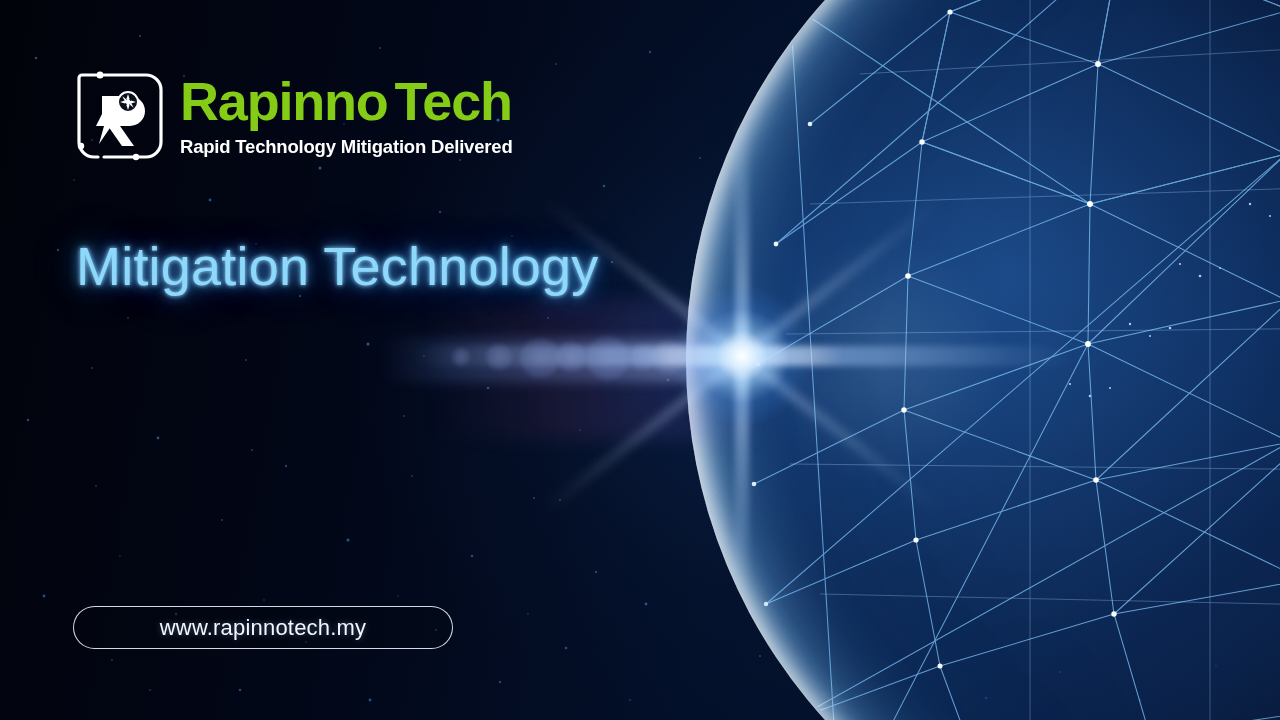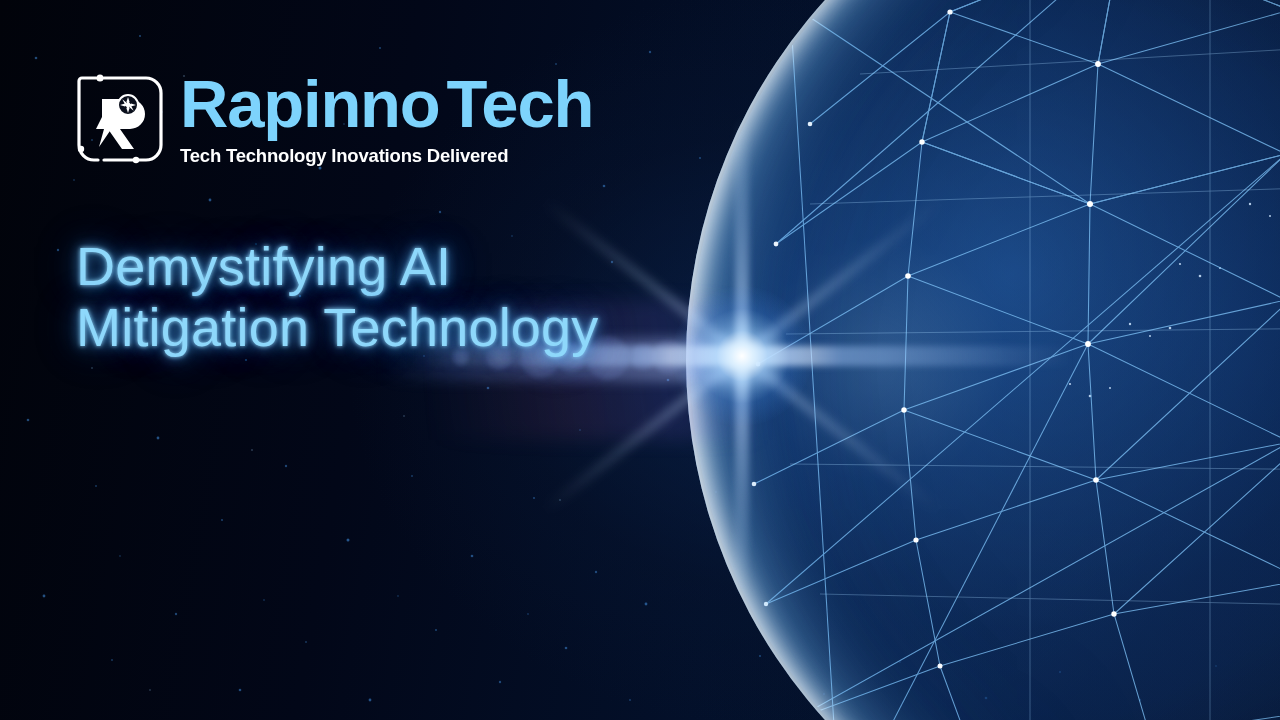--- a/index.html
+++ b/index.html
@@ -129,22 +129,22 @@
   
   .logo {
     position:absolute;
     left:74px; top:70px;
     display:flex; align-items:center; gap:14px;
   }
   .logo-mark { width:92px; height:92px; flex:0 0 auto; }
   .logo-mark svg { display:block; width:92px; height:92px; }
   .logo-text { display:flex; flex-direction:column; }
   .brand {
-    color:#7dd3fc;
-    font-size:67px;
+    color:#84cc16;
+    font-size:54px;
     font-weight:bold;
     letter-spacing:-1.2px;
     line-height:1.0;
     white-space:nowrap;
   }
   .brand .brand-sep { display:inline-block; width:7px; }
   .tagline {
     color:#ffffff;
     font-size:18.5px;
     font-weight:bold;
@@ -538,23 +538,25 @@
           <path d="M54 40 L55.6 35 L54 33 L52.4 35 Z"></path>
           <path d="M46 32 L51 30.4 L53 32 L51 33.6 Z"></path>
           <path d="M62 32 L57 30.4 L55 32 L57 33.6 Z"></path>
           <path d="M48.3 26.3 L52.4 29.4 L52.6 31.2 L50.8 31 Z"></path>
           <path d="M59.7 37.7 L55.6 34.6 L55.4 32.8 L57.2 33 Z"></path>
         </g>
       </svg>
     </div>
     <div class="logo-text">
       <div class="brand"><span>Rapinno</span><span class="brand-sep"></span><span>Tech</span></div>
-      <div class="tagline">Tech Technology Inovations Delivered</div>
+      <div class="tagline">Rapid Technology Mitigation Delivered</div>
     </div>
   </div>
 
   <h1 class="headline">
-    <span class="hl-line">Demystifying AI</span>
     <span class="hl-line">Mitigation Technology</span>
   </h1>
 
+  <div class="url-pill">
+    <span class="url-text">www.rapinnotech.my</span>
+  </div>
 
 </div>
 
 </body></html>

